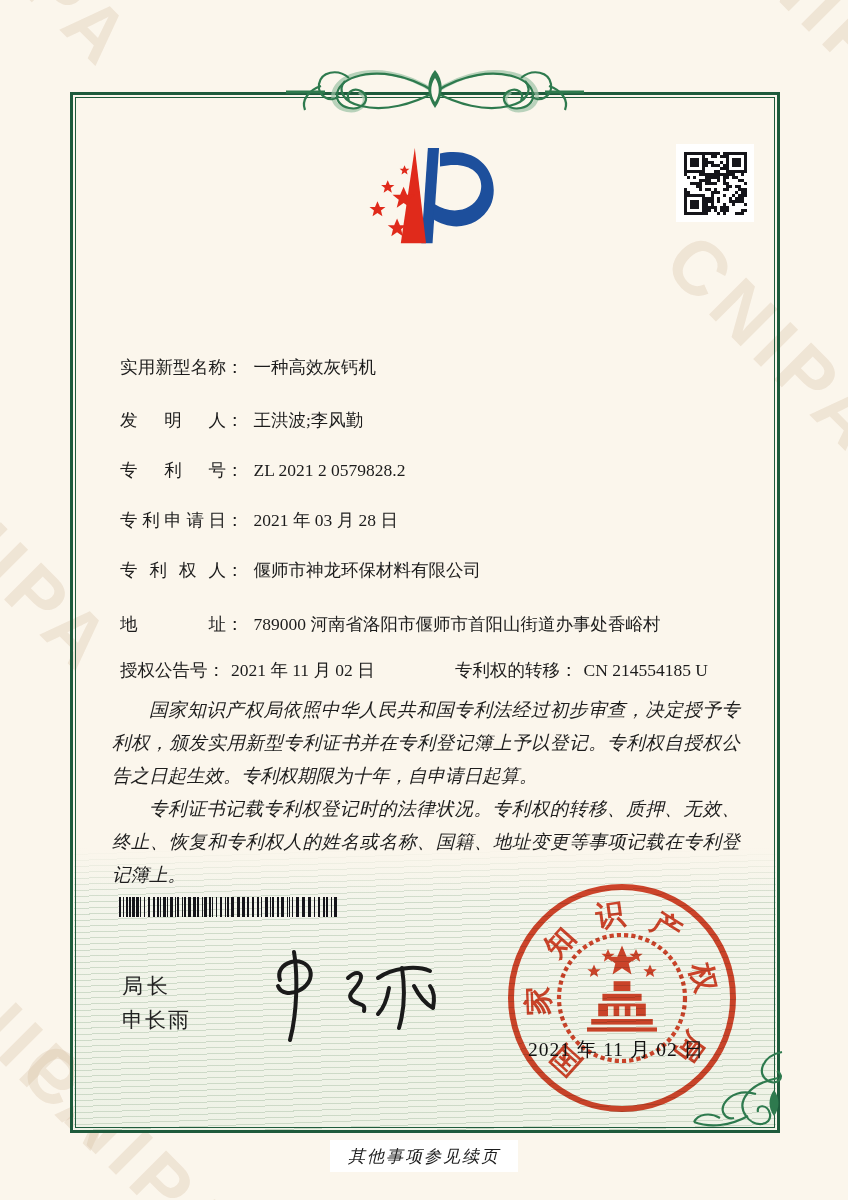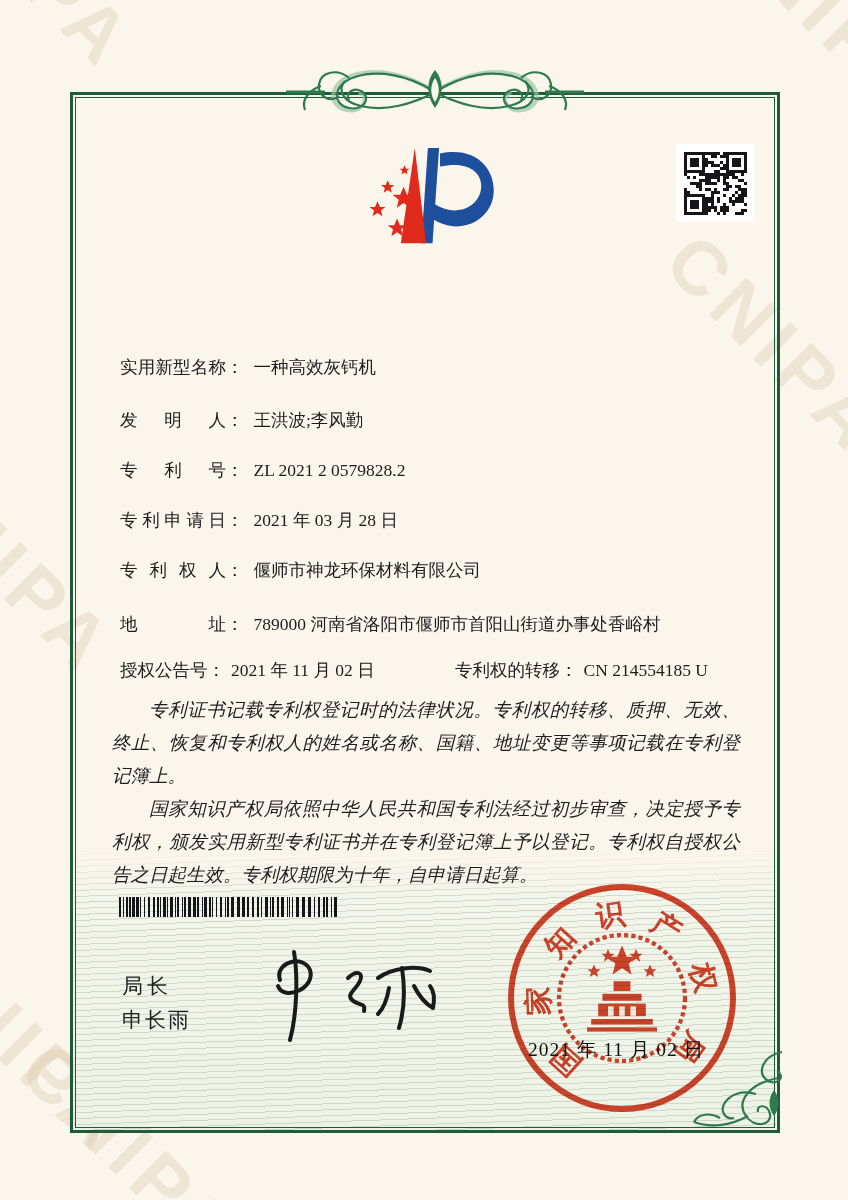--- a/index.html
+++ b/index.html
@@ -663,22 +663,22 @@
   </div>
 
   <div class="field" style="top:658px;">
     <span>授权公告号</span><span>：</span><span style="margin-left:6px;">2021 年 11 月 02 日</span>
     <span class="grant-right">
       <span>专利权的转移</span><span>：</span><span style="margin-left:6px;">CN 214554185 U</span>
     </span>
   </div>
 
   <div class="body-text">
+    <p>国家知识产权局依照中华人民共和国专利法经过初步审查，决定授予专利权，颁发实用新型专利证书并在专利登记簿上予以登记。专利权自授权公告之日起生效。专利权期限为十年，自申请日起算。</p>
     <p>专利证书记载专利权登记时的法律状况。专利权的转移、质押、无效、终止、恢复和专利权人的姓名或名称、国籍、地址变更等事项记载在专利登记簿上。</p>
-    <p>国家知识产权局依照中华人民共和国专利法经过初步审查，决定授予专利权，颁发实用新型专利证书并在专利登记簿上予以登记。专利权自授权公告之日起生效。专利权期限为十年，自申请日起算。</p>
   </div>
 
   <div class="barcode" id="barcode">
       <div style="width: 2px; background: rgb(21, 21, 26);"></div>
       <div style="width: 2px; background: transparent;"></div>
       <div style="width: 1px; background: rgb(21, 21, 26);"></div>
       <div style="width: 2px; background: transparent;"></div>
       <div style="width: 2px; background: rgb(21, 21, 26);"></div>
       <div style="width: 1px; background: transparent;"></div>
       <div style="width: 2px; background: rgb(21, 21, 26);"></div>
@@ -829,14 +829,15 @@
         <rect x="25" y="71" width="50" height="3"></rect>
         <rect x="40" y="56" width="4" height="7" fill="#fdf7ee"></rect>
         <rect x="48" y="56" width="4" height="7" fill="#fdf7ee"></rect>
         <rect x="56" y="56" width="4" height="7" fill="#fdf7ee"></rect>
       </g>
     </svg>
   </div>
   <div class="seal-date">2021 年 11 月 02 日</div>
 
 
+  <div class="note-box">其他事项参见续页</div>
 
 </div>
 
 </body></html>

